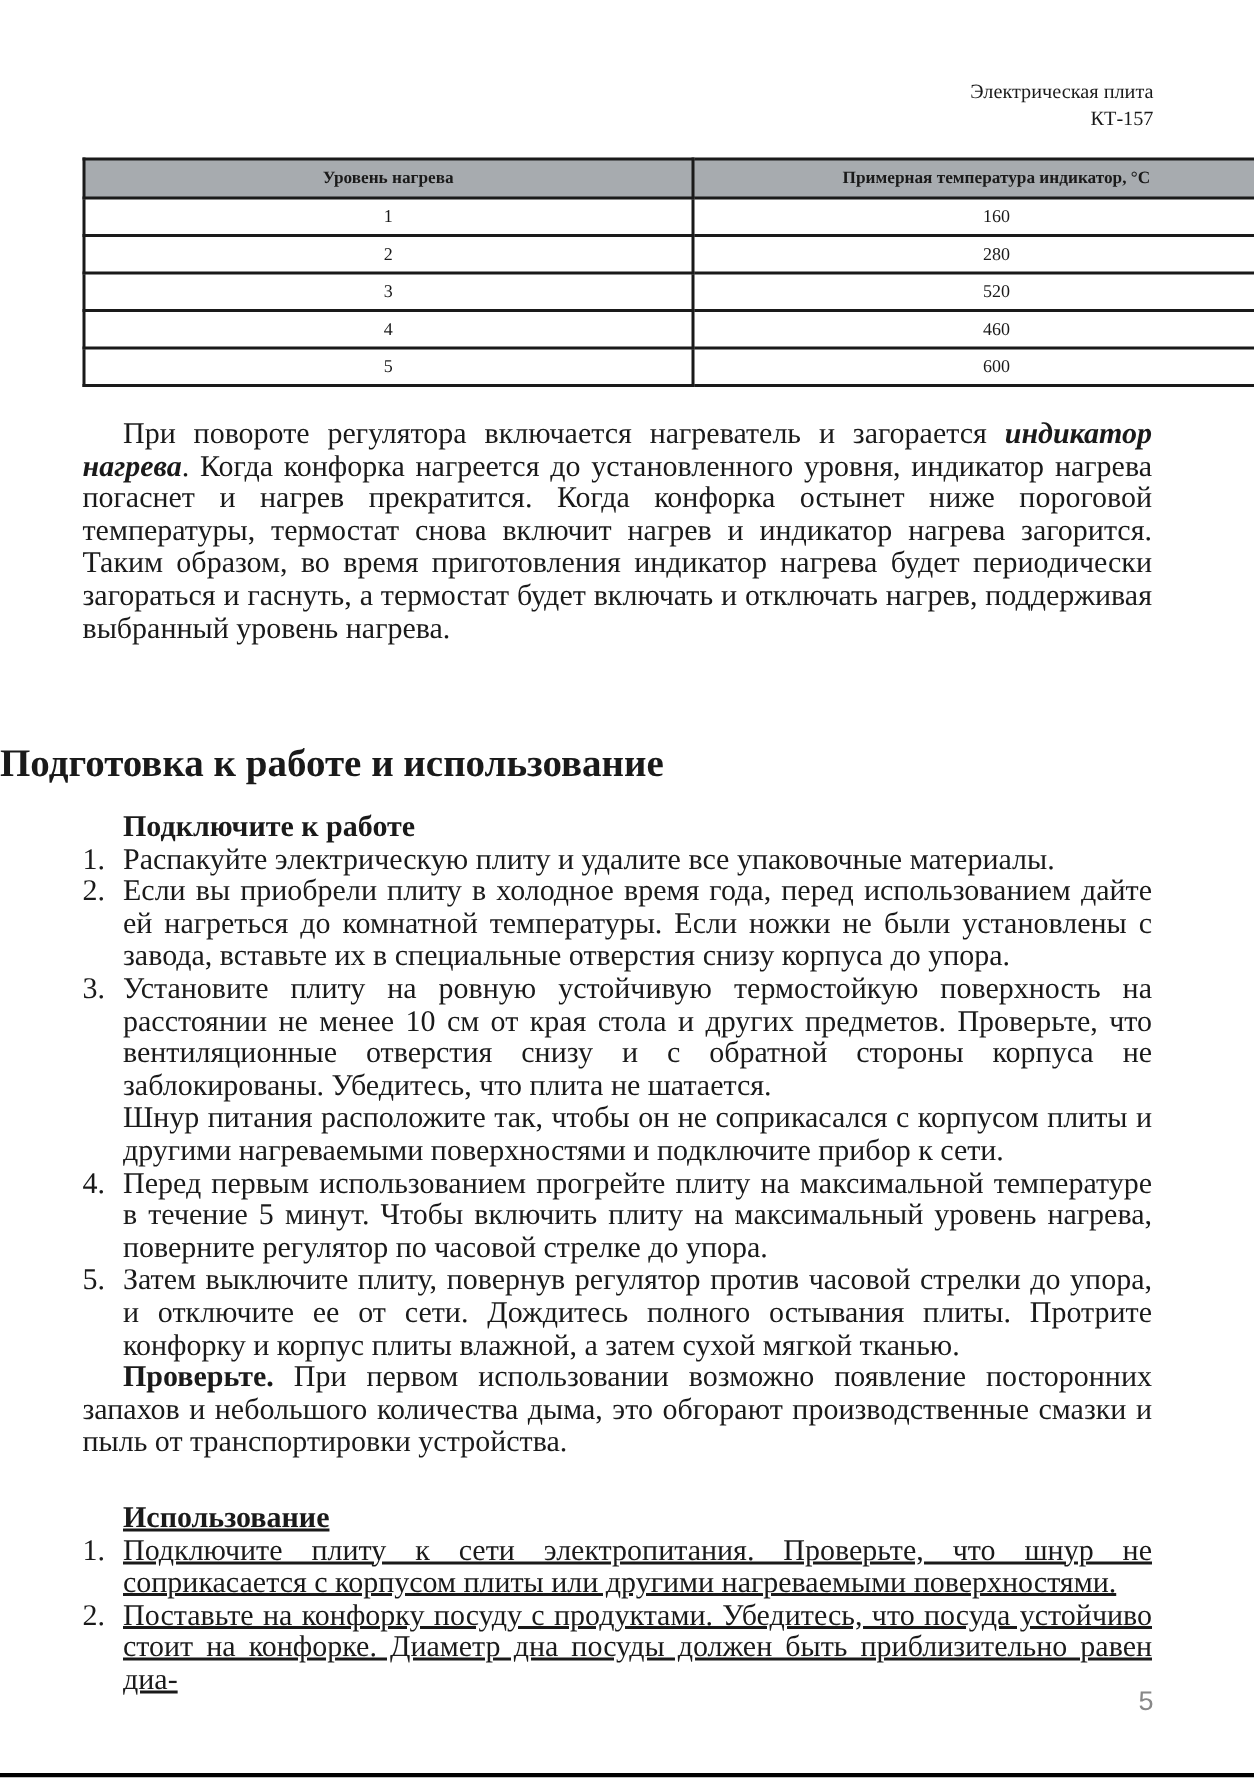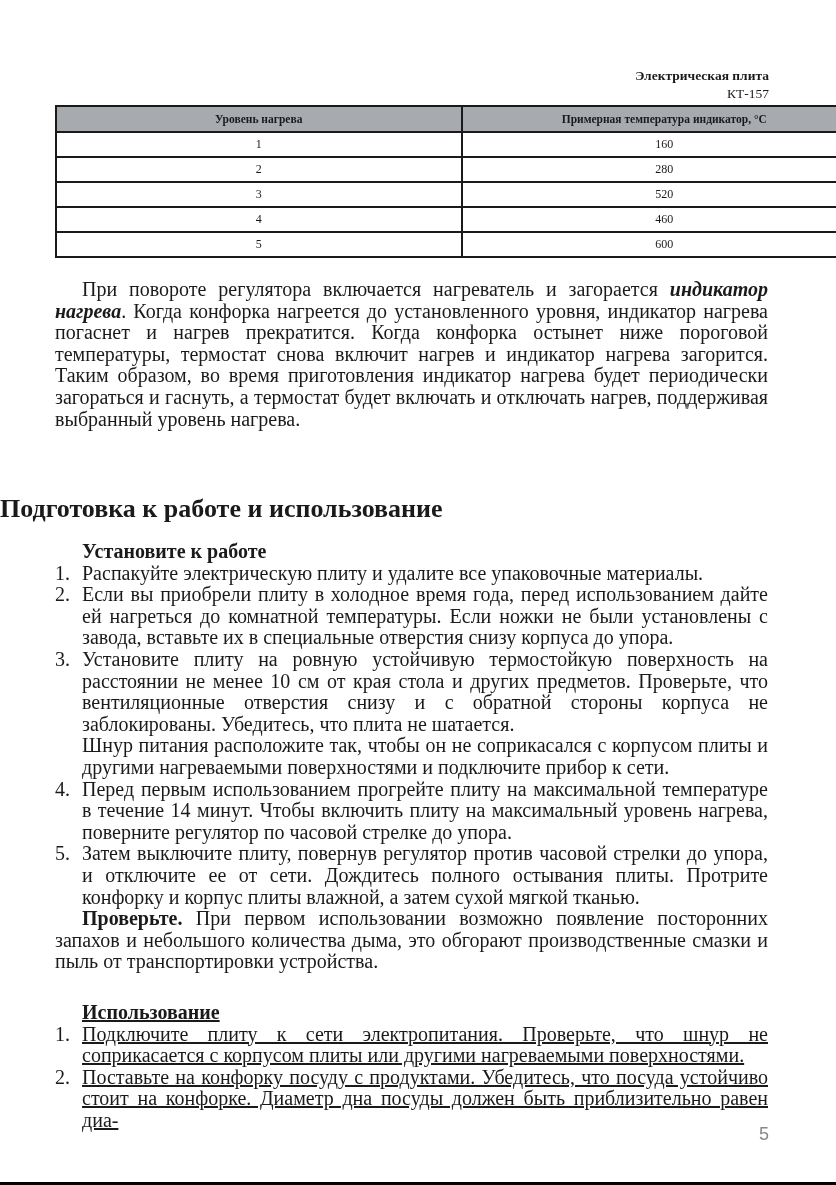--- a/index.html
+++ b/index.html
@@ -5,21 +5,21 @@
   html, body { margin: 0; padding: 0; background: #ffffff; }
   body {
     width: 836px; height: 1185px; position: relative; overflow: hidden;
     font-family: "Liberation Serif", "DejaVu Serif", serif;
     color: #1a1a1a;
   }
   .header {
     position: absolute; right: 67px; top: 52px; text-align: right;
     font-size: 13.5px; line-height: 18px;
   }
-  .header .title { font-weight: bold; margin-top: 15px; }
+  .header .title { font-weight: normal; }
   table.heat {
     position: absolute; left: 55px; top: 105px; width: 813px;
     border-collapse: collapse; border: 2px solid #1a1a1a;
     font-size: 12px;
   }
   table.heat th {
     background: #a7abaf; font-weight: bold; height: 24px;
     border: 2px solid #1a1a1a; padding: 0; text-align: center;
     font-size: 11.5px;
   }
@@ -95,26 +95,26 @@
   </tbody>
 </table>
 
 <div class="text" style="top:279px;">
   <p class="para"><span>При повороте регулятора включается нагреватель и загорается </span><b class="bi">индикатор нагрева</b><span>. Когда конфорка нагреется до установленного уровня, индикатор нагрева погаснет и нагрев прекратится. Когда конфорка остынет ниже пороговой температуры, термостат снова включит нагрев и индикатор нагрева загорится. Таким образом, во время приготовления индикатор нагрева будет периодически загораться и гаснуть, а термостат будет включать и отключать нагрев, поддерживая выбранный уровень нагрева.</span></p>
 </div>
 
 <div class="h2">Подготовка к работе и использование</div>
 
 <div class="text" style="top:541px;">
-  <p class="sub">Установите к работе</p>
+  <p class="sub">Подключите к работе</p>
   <ol class="steps">
     <li><span class="num">1.</span><span>Распакуйте электрическую плиту и удалите все упаковочные материалы.</span></li>
     <li><span class="num">2.</span><span>Если вы приобрели плиту в холодное время года, перед использованием дайте ей нагреться до комнатной температуры. Если ножки не были установлены с завода, вставьте их в специальные отверстия снизу корпуса до упора.</span></li>
     <li><span class="num">3.</span><span>Установите плиту на ровную устойчивую термостойкую поверхность на расстоянии не менее 10 см от края стола и других предметов. Проверьте, что вентиляционные отверстия снизу и с обратной стороны корпуса не заблокированы. Убедитесь, что плита не шатается.</span><p class="extra">Шнур питания расположите так, чтобы он не соприкасался с корпусом плиты и другими нагреваемыми поверхностями и подключите прибор к сети.</p></li>
-    <li><span class="num">4.</span><span>Перед первым использованием прогрейте плиту на максимальной температуре в течение 14 минут. Чтобы включить плиту на максимальный уровень нагрева, поверните регулятор по часовой стрелке до упора.</span></li>
+    <li><span class="num">4.</span><span>Перед первым использованием прогрейте плиту на максимальной температуре в течение 5 минут. Чтобы включить плиту на максимальный уровень нагрева, поверните регулятор по часовой стрелке до упора.</span></li>
     <li><span class="num">5.</span><span>Затем выключите плиту, повернув регулятор против часовой стрелки до упора, и отключите ее от сети. Дождитесь полного остывания плиты. Протрите конфорку и корпус плиты влажной, а затем сухой мягкой тканью.</span></li>
   </ol>
   <p class="note"><b>Проверьте.</b><span> При первом использовании возможно появление посторонних запахов и небольшого количества дыма, это обгорают производственные смазки и пыль от транспортировки устройства.</span></p>
 </div>
 
 <div class="text" style="top:1002px;text-decoration:underline;">
   <p class="sub">Использование</p>
   <ol class="steps">
     <li><span class="num">1.</span><span>Подключите плиту к сети электропитания. Проверьте, что шнур не соприкасается с корпусом плиты или другими нагреваемыми поверхностями.</span></li>
     <li><span class="num">2.</span><span>Поставьте на конфорку посуду с продуктами. Убедитесь, что посуда устойчиво стоит на конфорке. Диаметр дна посуды должен быть приблизительно равен диа-</span></li>

